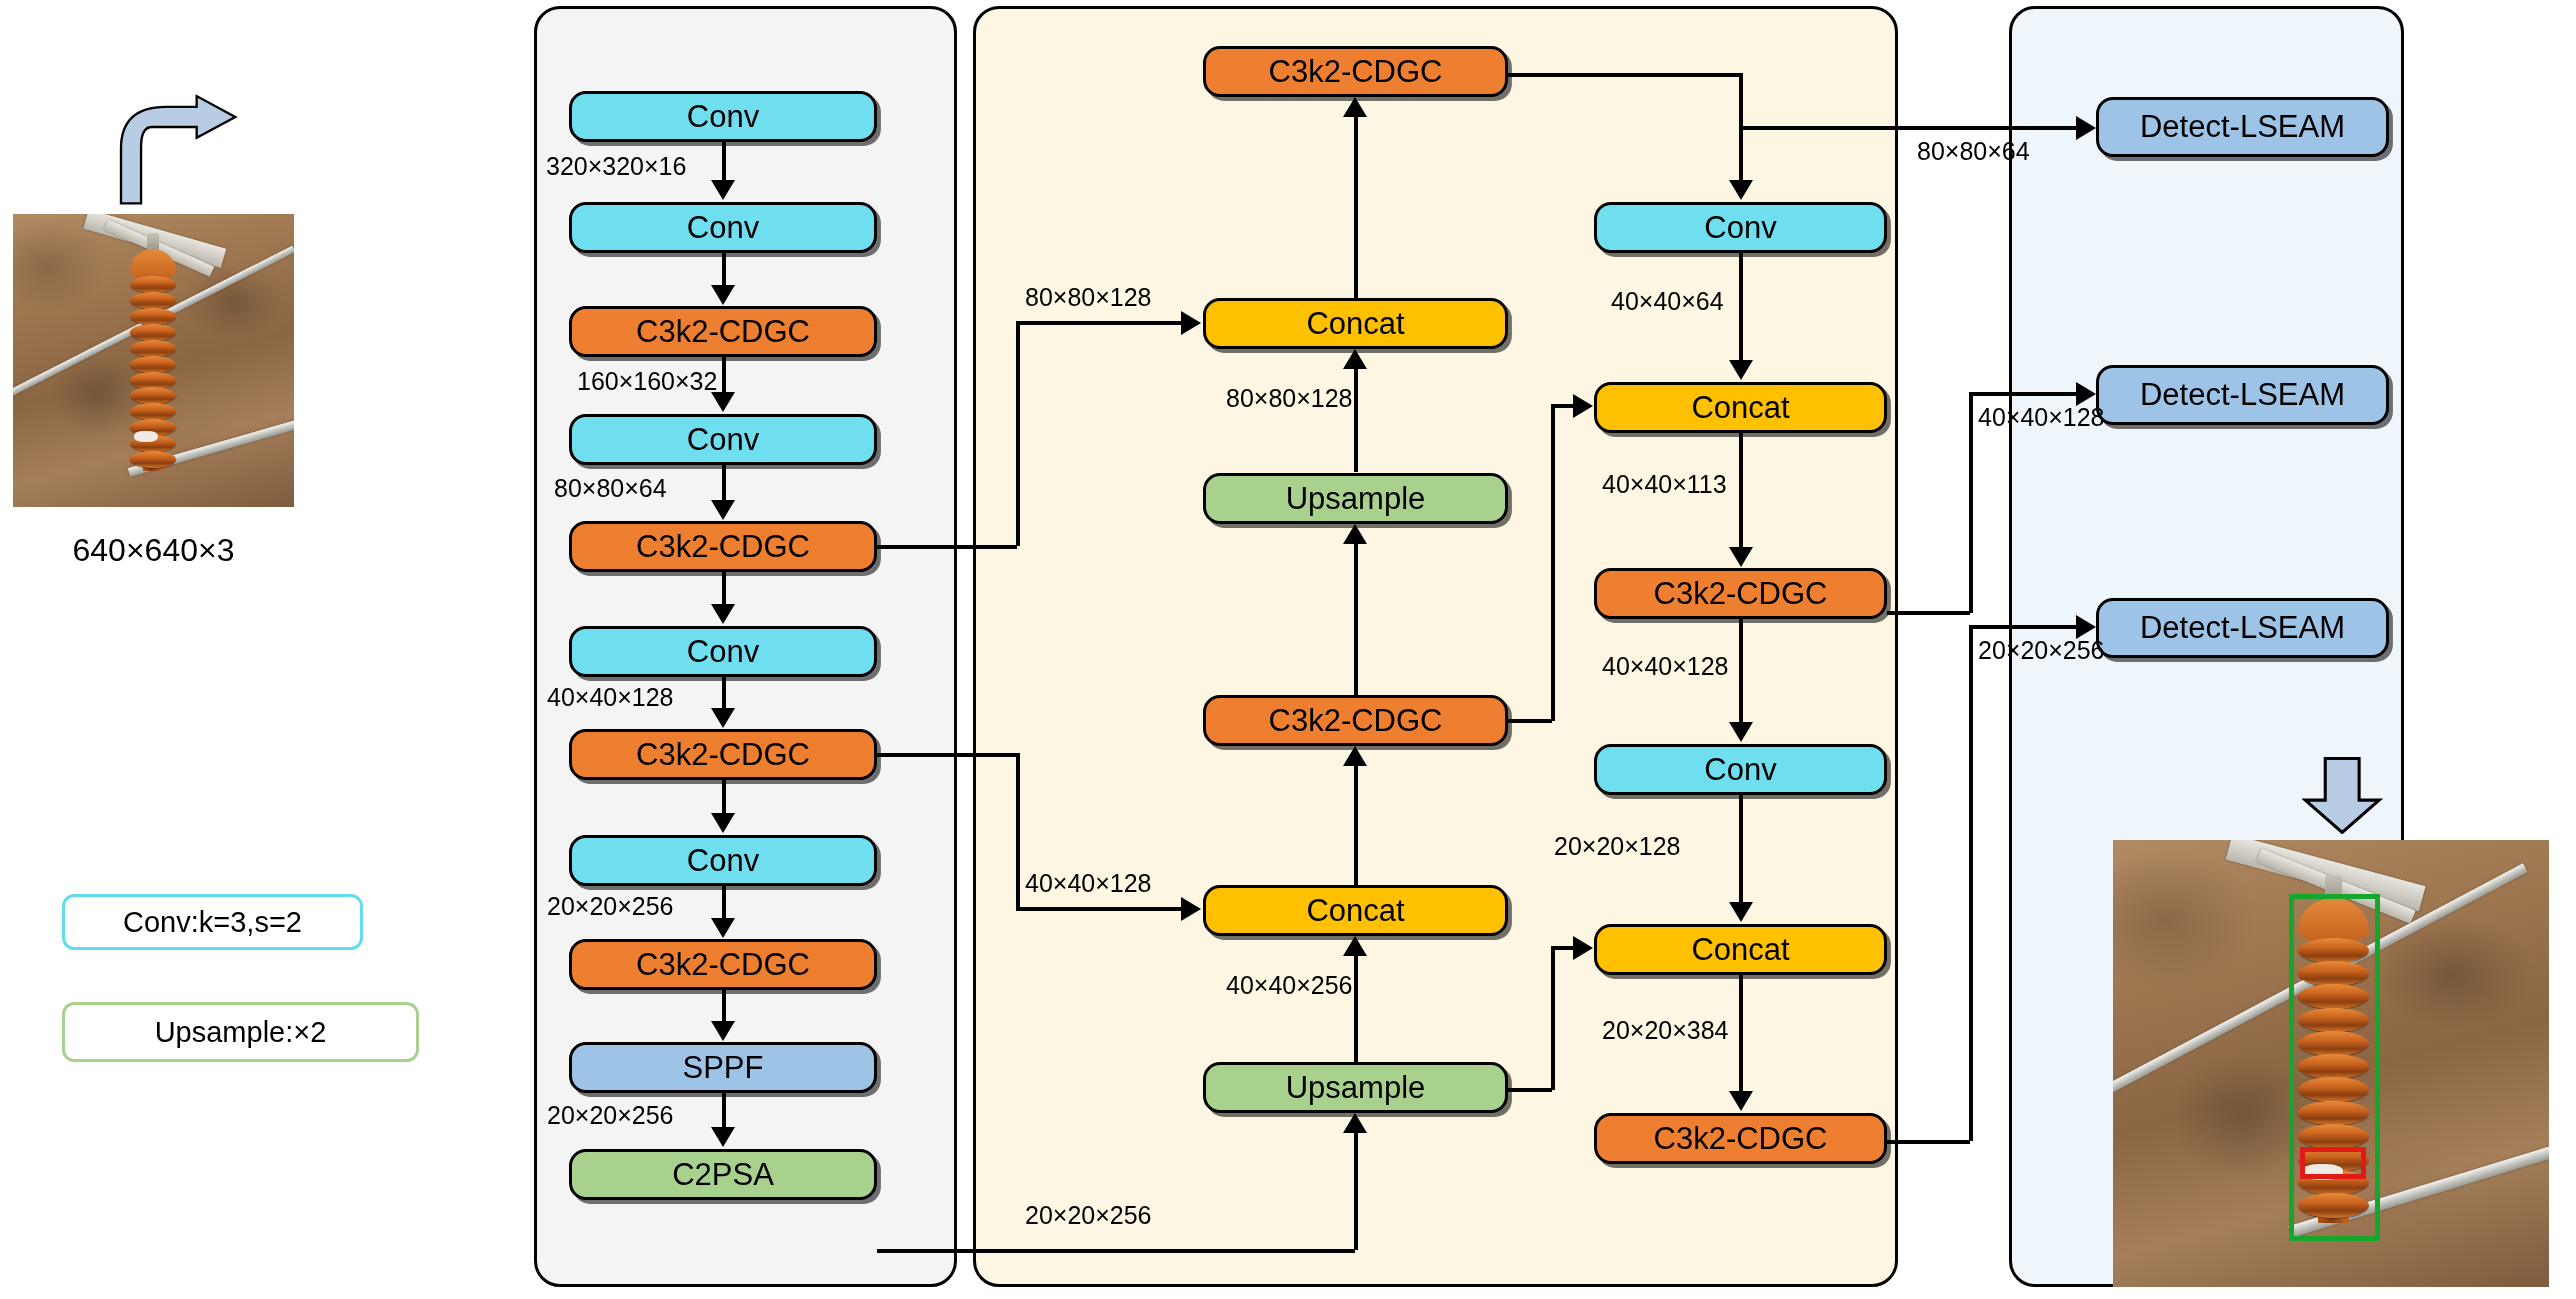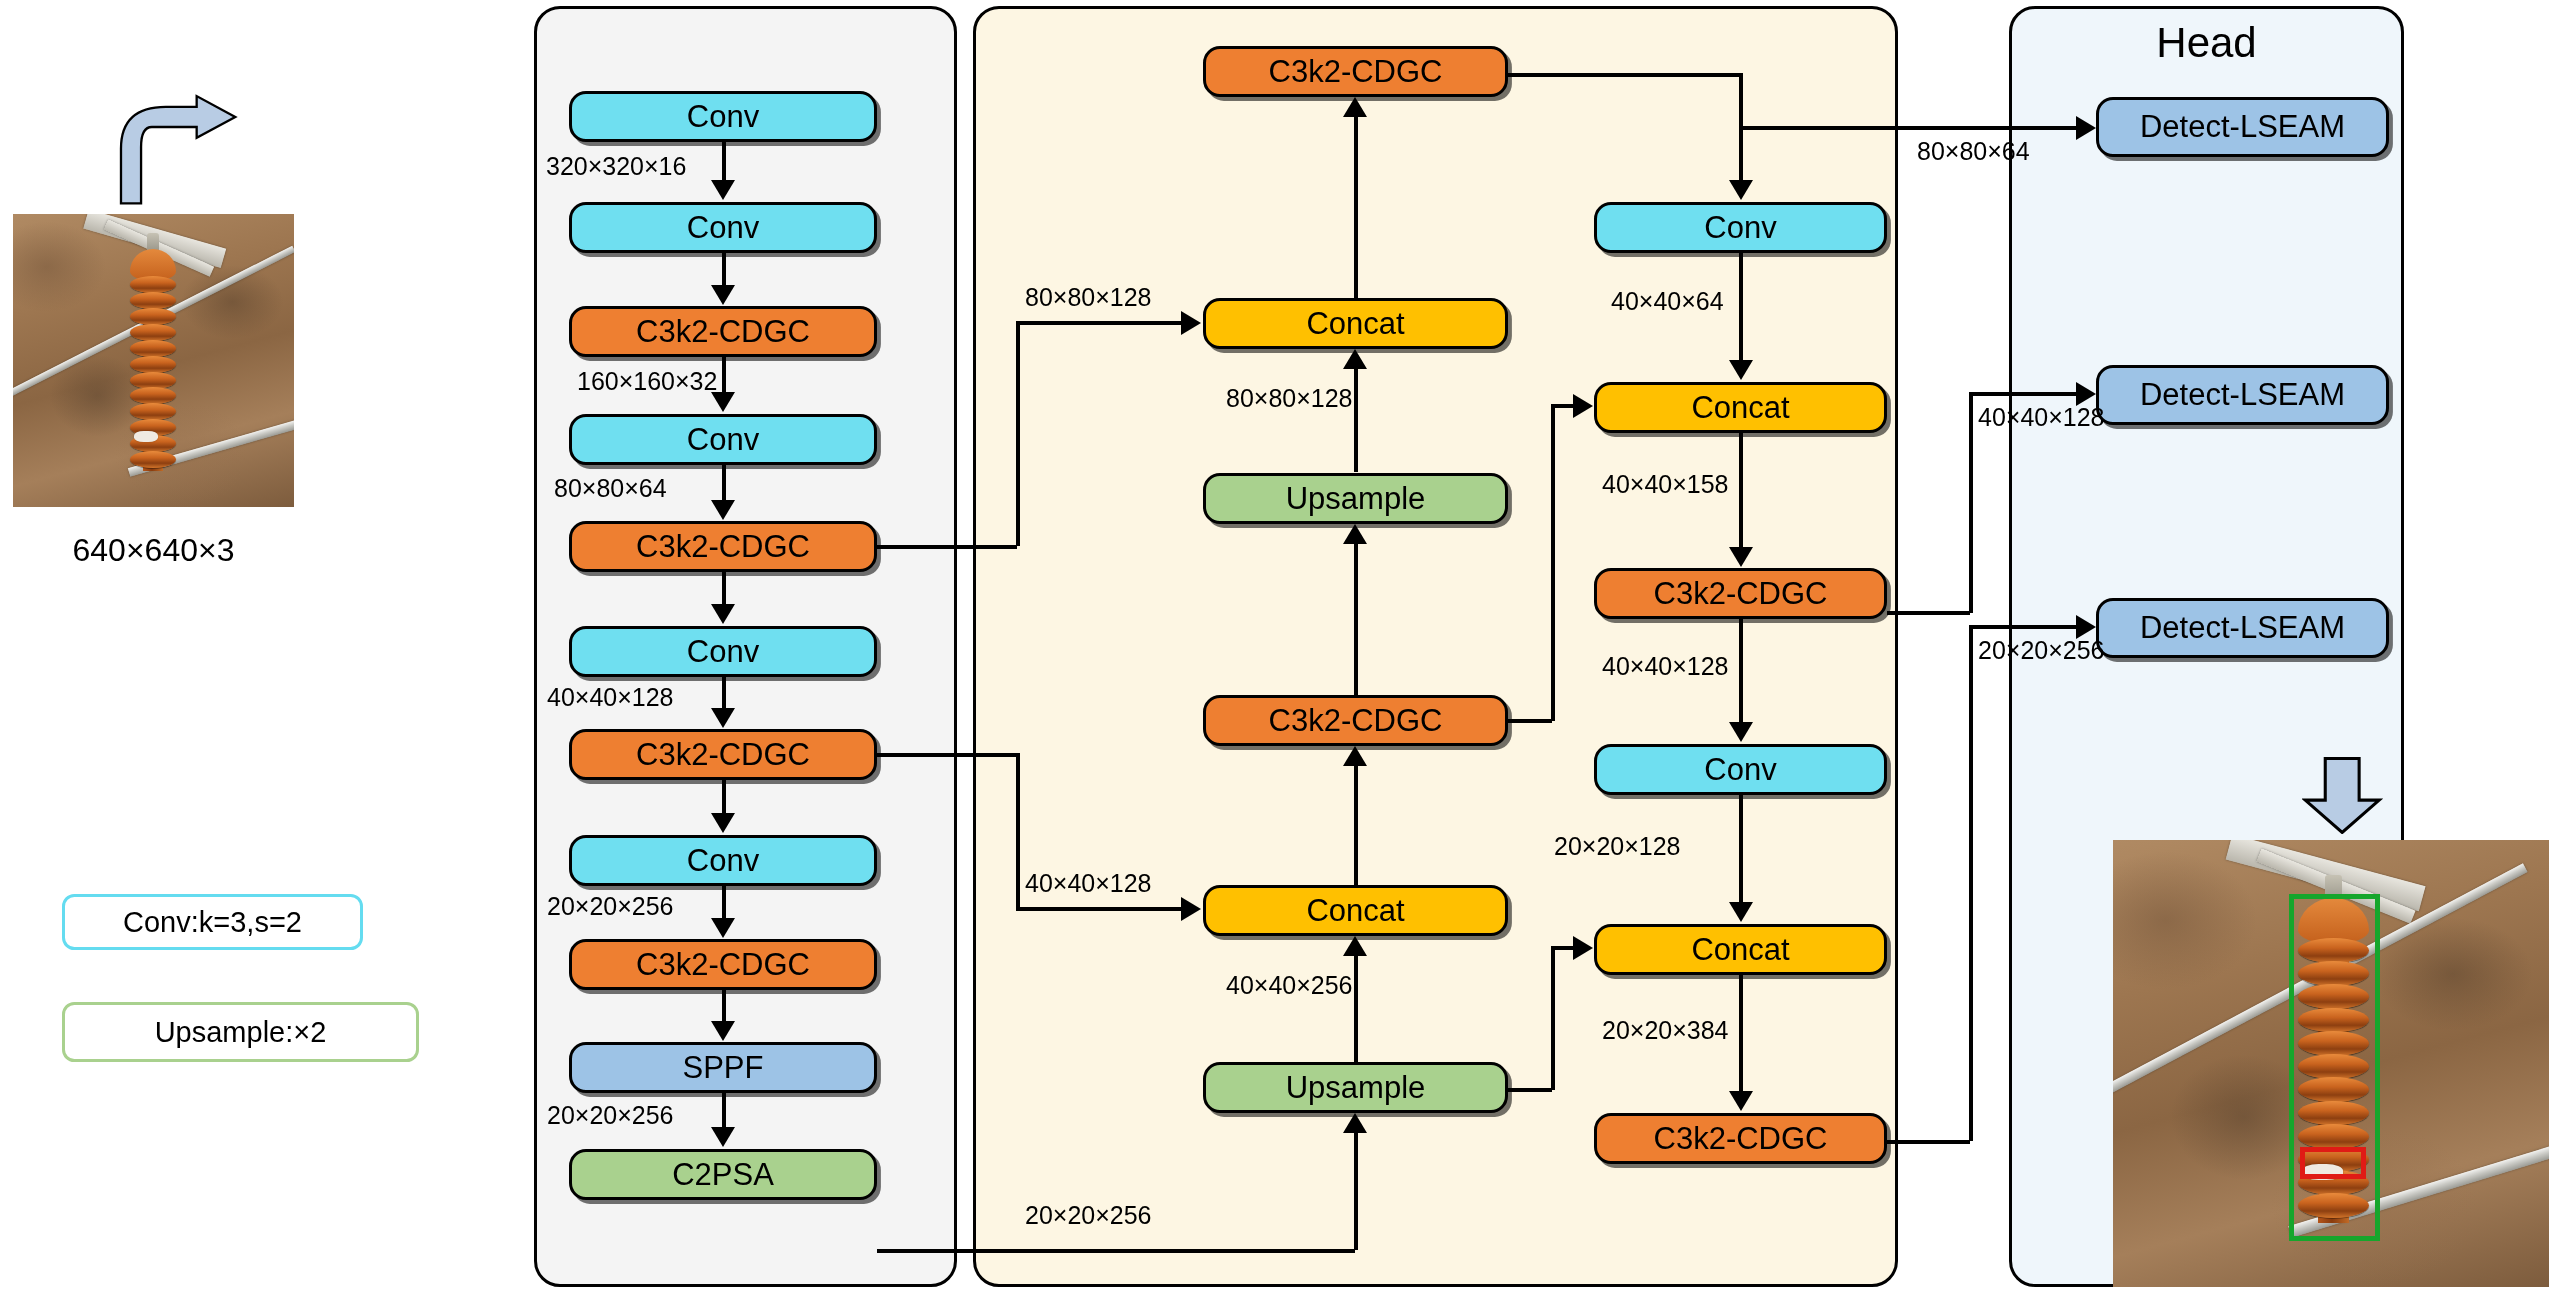--- a/index.html
+++ b/index.html
@@ -120,21 +120,20 @@
   </div>
   <div class="legend" id="legend-ups">
     <span>Upsample:×2</span>
   </div>
 
   <div class="panel" id="panel-backbone"></div>
 
   <div class="panel" id="panel-neck"></div>
 
   <div class="panel" id="panel-head"></div>
-  <div class="panel-title" style="left:2009px;top:21.6px;width:395px;">Head</div>
 
   <div class="blk c-conv" style="left:569px;top:91px;width:308px;height:51px;">
       <span>Conv</span>
     </div>
   <div class="blk c-conv" style="left:569px;top:202px;width:308px;height:51px;">
       <span>Conv</span>
     </div>
   <div class="blk c-c3k2" style="left:569px;top:306px;width:308px;height:51px;">
       <span>C3k2-CDGC</span>
     </div>
@@ -280,21 +279,21 @@
   <div class="ln lnv" style="left:1551px;top:406px;height:315px;"></div>
   <div class="ln lnh" style="left:1551px;top:404px;width:24px;"></div>
   <div class="arrow-r" style="left:1573px;top:394px;"></div>
 
   <div class="ln lnh" style="left:1507px;top:1088px;width:45px;"></div>
   <div class="ln lnv" style="left:1551px;top:948px;height:142px;"></div>
   <div class="ln lnh" style="left:1551px;top:946px;width:24px;"></div>
   <div class="arrow-r" style="left:1573px;top:936px;"></div>
 
   <div class="dim" style="left:1611px;top:289px;">40×40×64</div>
-  <div class="dim" style="left:1602px;top:472px;">40×40×158</div>
+  <div class="dim" style="left:1602px;top:472px;">40×40×113</div>
   <div class="dim" style="left:1602px;top:654px;">40×40×128</div>
   <div class="dim" style="left:1554px;top:834px;">20×20×128</div>
   <div class="dim" style="left:1602px;top:1018px;">20×20×384</div>
 
   <div class="blk c-det" style="left:2096px;top:97px;width:293px;height:60px;">
       <span>Detect-LSEAM</span>
     </div>
   <div class="blk c-det" style="left:2096px;top:365px;width:293px;height:60px;">
       <span>Detect-LSEAM</span>
     </div>

